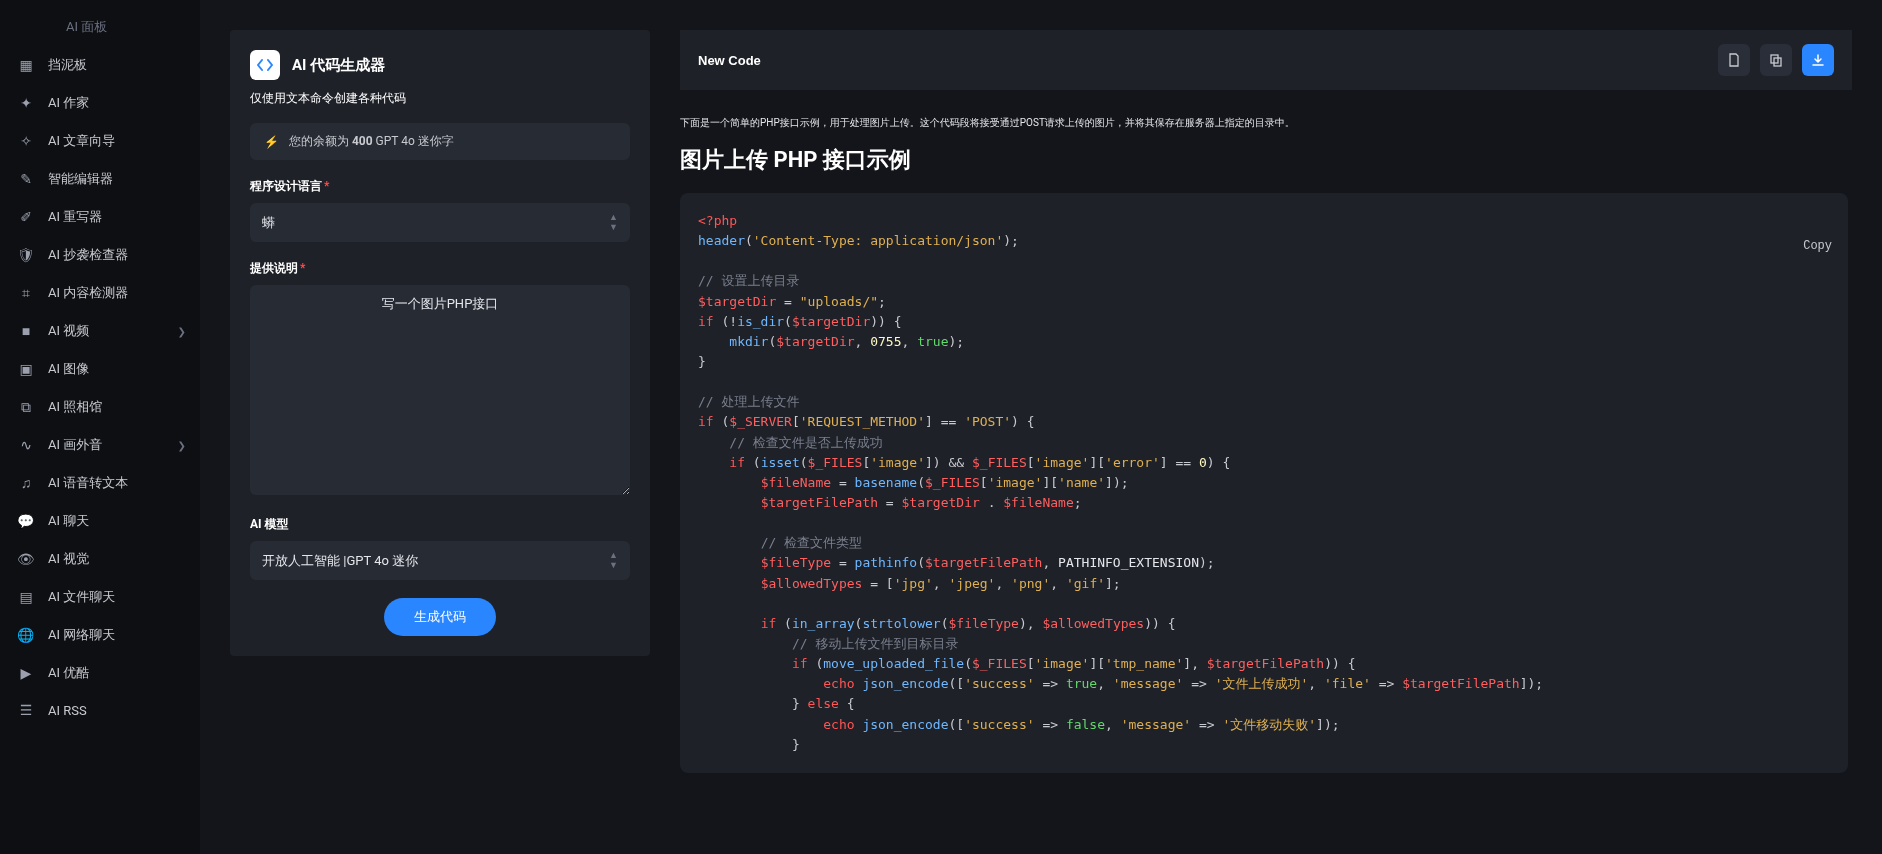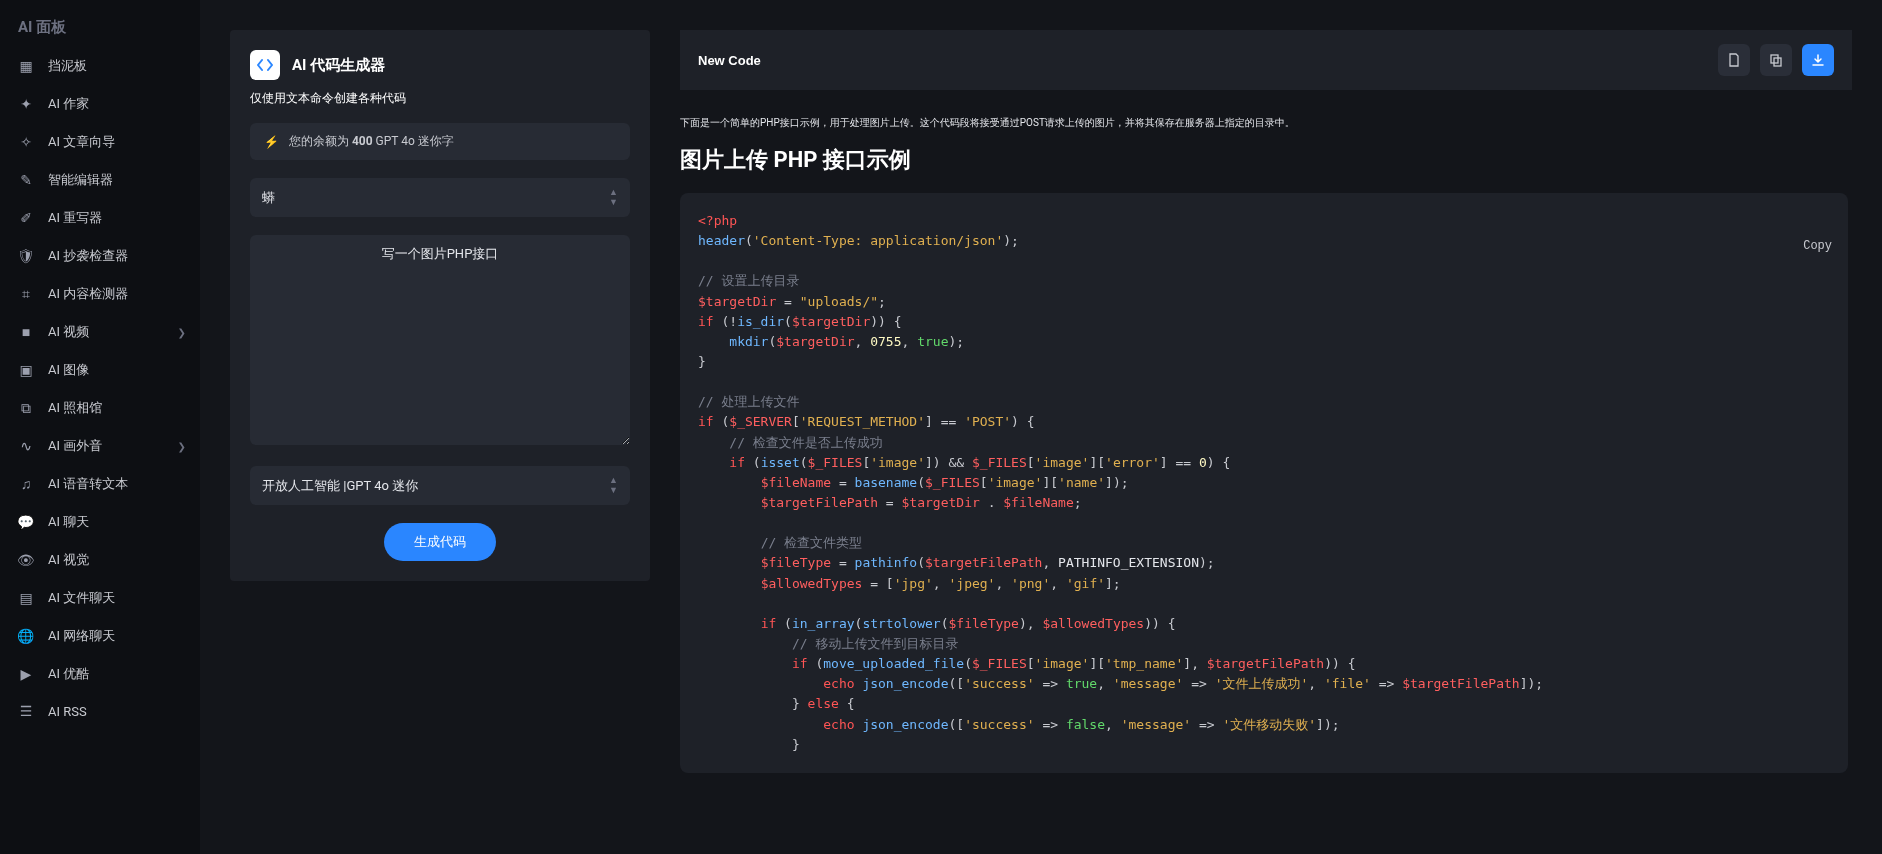--- a/index.html
+++ b/index.html
@@ -15,23 +15,24 @@
 
 .sidebar {
   width: 200px;
   background: #0d0f13;
   padding: 18px 0;
   overflow-y: auto;
   flex-shrink: 0;
 }
 .sidebar-header {
   color: #6c7080;
-  font-size: 15px;
+  font-size: 13px;
   padding: 0 18px 10px;
-  font-weight: 700;
+  font-weight: 400;
+  margin-left: 48px;
 }
 .sidebar-item {
   display: flex;
   align-items: center;
   padding: 10px 18px;
   color: #c8cad0;
   cursor: pointer;
   font-size: 13px;
   gap: 14px;
   position: relative;
@@ -314,30 +315,39 @@
       </div>
       <div class="panel-sub">仅使用文本命令创建各种代码</div>
 
       <div class="balance-box">
         <span class="bolt">⚡</span>
         <span>
           <span>您的余额为 </span><b>400</b><span> GPT 4o 迷你字</span>
         </span>
       </div>
 
+      <label class="form-label">
+        <span>程序设计语言</span><span class="req">*</span>
+      </label>
       <div class="select">
         <span>蟒</span>
         <span class="chev">
             <span>▲</span>
             <span>▼</span>
           </span>
       </div>
 
+      <label class="form-label">
+        <span>提供说明</span><span class="req">*</span>
+      </label>
       <textarea class="textarea" style="">写一个图片PHP接口</textarea>
 
+      <label class="form-label">
+        <span>AI 模型</span>
+      </label>
       <div class="select">
         <span>开放人工智能 |GPT 4o 迷你</span>
         <span class="chev">
             <span>▲</span>
             <span>▼</span>
           </span>
       </div>
 
       <button class="generate-btn">生成代码</button>
     </div>

